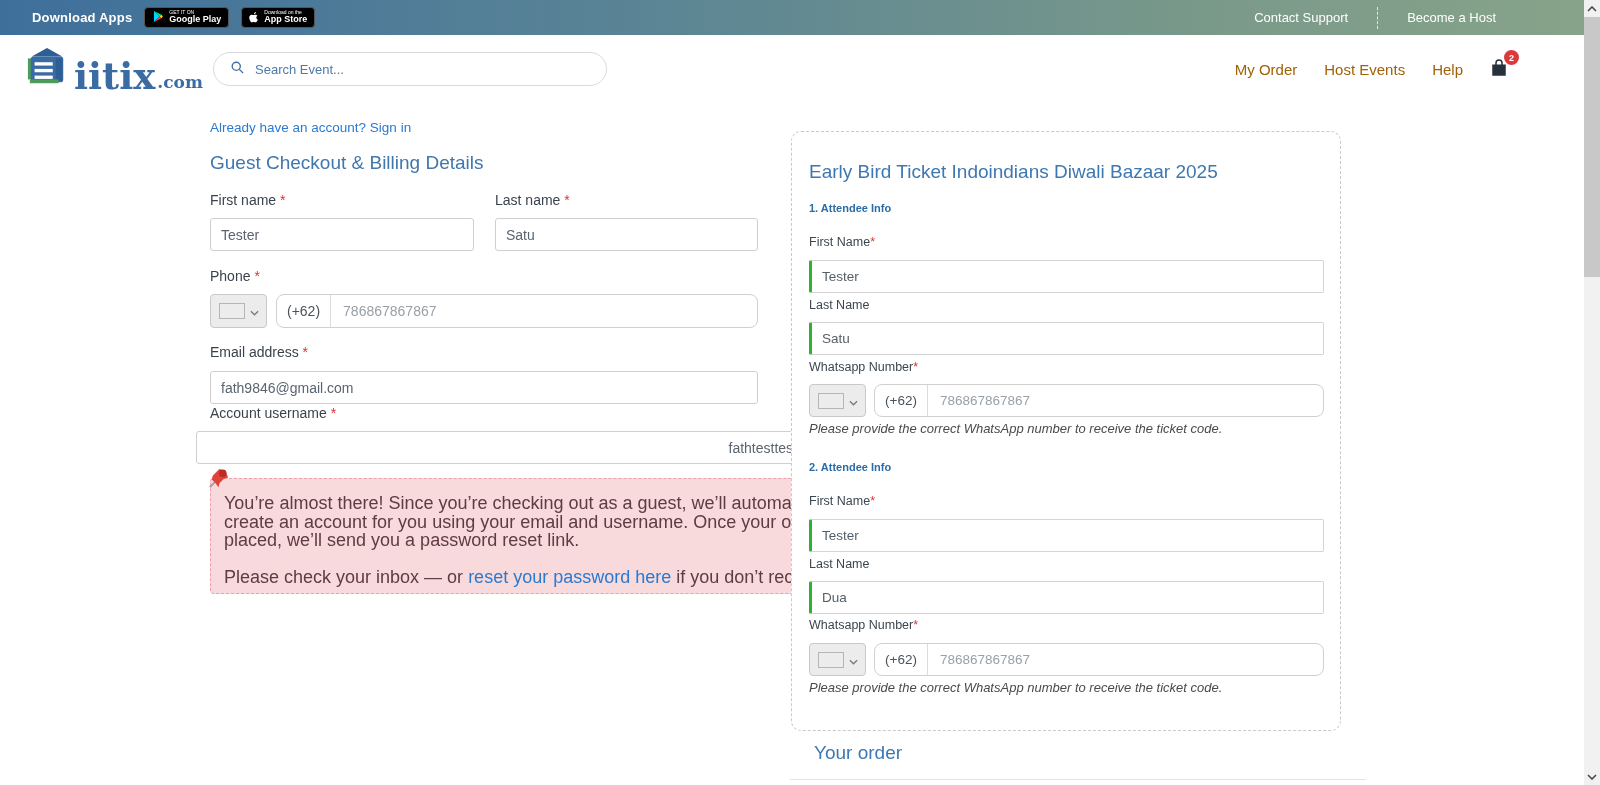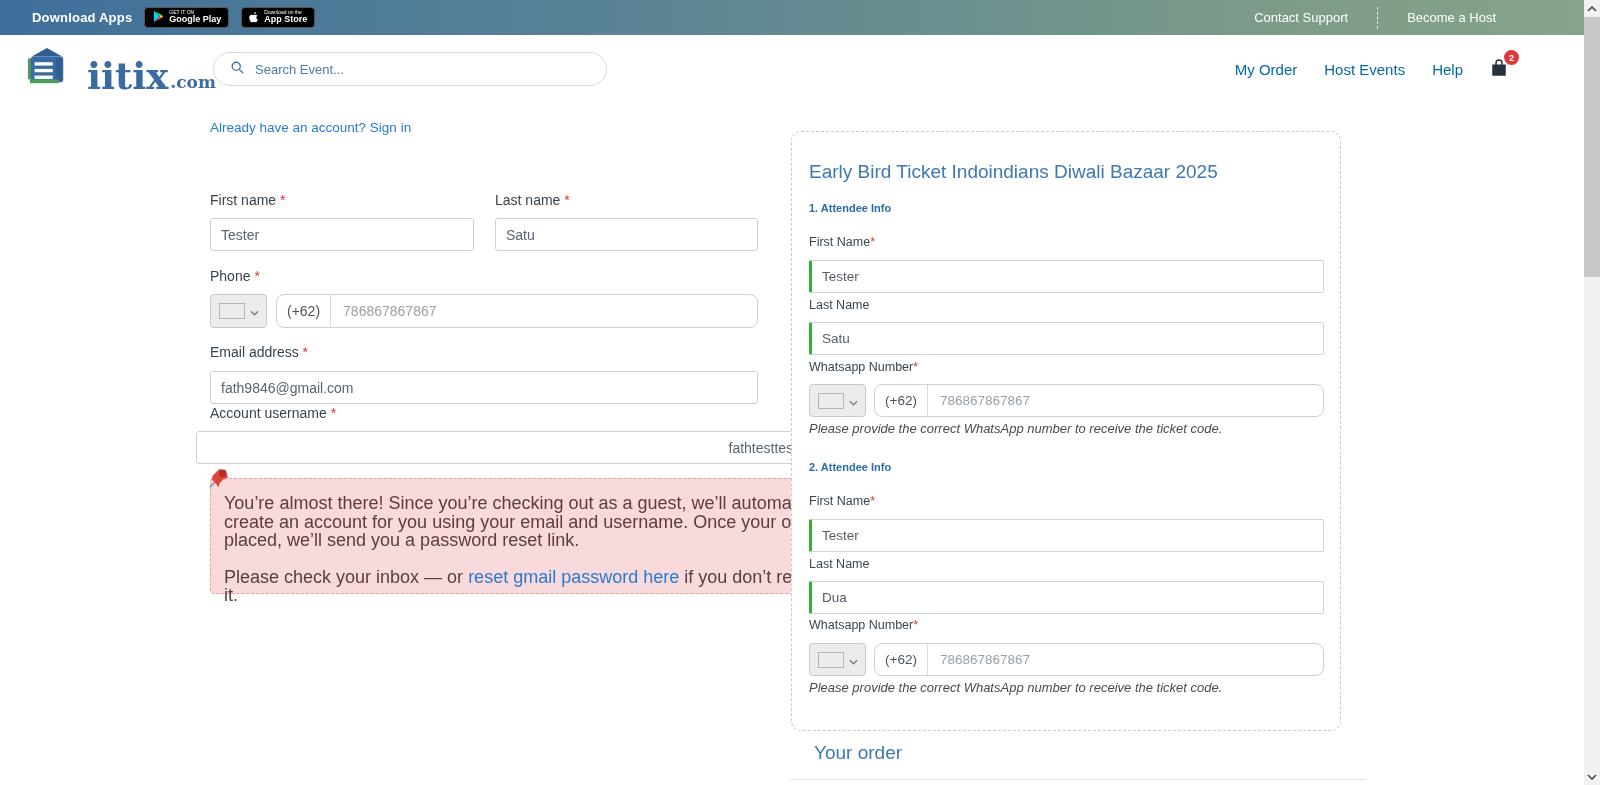--- a/index.html
+++ b/index.html
@@ -17,31 +17,31 @@
   .store-badge .txt { margin-left:5px; line-height:1.05; }
   .store-badge .t1 { font-size:5px; color:#fff; display:block; }
   .store-badge .t2 { font-size:9px; color:#fff; font-weight:bold; display:block; }
   .topbar-right { position:absolute; right:88px; top:0; height:35px; display:flex; align-items:center; gap:29px; }
   .topbar-link { color:#fff; font-size:13px; font-weight:500; cursor:pointer; white-space:nowrap; }
   .tb-divider { height:22px; border-left:1px dashed rgba(255,255,255,.75); }
 
   
   .logo { position:absolute; left:24px; top:46px; display:flex; align-items:flex-end; cursor:pointer; }
   .logo-text { font-family:"DejaVu Serif", serif; font-weight:bold; color:#3a6ba3;
-               font-size:37px; line-height:.85; margin-left:17px; }
+               font-size:37px; line-height:.85; margin-left:4px; }
   .logo-suffix { font-family:"DejaVu Serif", serif; font-weight:bold; color:#3a6ba3;
                  font-size:17px; margin-left:2px; }
   .searchbar { position:absolute; left:213px; top:52px; width:394px; height:34px;
                border:1px solid #dadada; border-radius:17px; background:#fff;
                display:flex; align-items:center; padding-left:16px; }
   .searchbar input { border:none; outline:none; flex:1; margin-left:10px; font-size:13px;
                      color:#4d7aa9; font-family:"Liberation Sans",sans-serif; background:transparent; }
   .searchbar input::placeholder { color:#4d7aa9; opacity:1; }
   .main-nav { position:absolute; right:88px; top:52px; height:34px; display:flex; align-items:center; gap:27px; }
-  .nav-item { font-size:15px; color:#0369a1; font-weight:500; cursor:pointer; white-space:nowrap; }
+  .nav-item { font-size:15px; color:#a16207; font-weight:500; cursor:pointer; white-space:nowrap; }
   .cart { position:relative; cursor:pointer; width:22px; height:24px; }
   .cart-badge { position:absolute; top:-7px; right:-7px; width:15px; height:15px; border-radius:50%;
                 background:#dc3a3a; color:#fff; font-size:9px; font-weight:bold;
                 display:flex; align-items:center; justify-content:center; }
 
   
   .link-blue { color:#2a7ad0; }
   .signin { position:absolute; left:210px; top:120px; font-size:13.5px; color:#2a7ad0; cursor:pointer; }
   .gc-title { position:absolute; left:210px; top:152px; font-size:19px; color:#4177ac; font-weight:500; }
   .flabel { position:absolute; font-size:14px; color:#3a434d; }
@@ -168,20 +168,21 @@
       <span>
         <svg width="18" height="21" viewBox="0 0 24 26">
           <path fill="#27313c" d="M7 9V7a5 5 0 0 1 10 0v2h4v15H3V9h4zm2 0h6V7a3 3 0 0 0-6 0v2z"></path>
         </svg>
       </span>
       <span class="cart-badge">2</span>
     </span>
   </div>
 
   <span class="signin">Already have an account? Sign in</span>
+  <h2 class="gc-title">Guest Checkout &amp; Billing Details</h2>
 
   <label class="flabel" style="left:210px; top:192px;">
     <span>First name</span> <span class="req">*</span>
   </label>
   <label class="flabel" style="left:495px; top:192px;">
     <span>Last name</span> <span class="req">*</span>
   </label>
   <input class="tinput" style="left: 210px; top: 218px; width: 264px;" value="Tester">
   <input class="tinput" style="left: 495px; top: 218px; width: 263px;" value="Satu">
 
@@ -213,21 +214,21 @@
 
   <div class="notice">
     <span class="pin">
       <svg width="23" height="23" viewBox="0 0 24 24">
         <line x1="3" y1="21" x2="10" y2="14" stroke="#9aa0a6" stroke-width="2"></line>
         <path fill="#e04438" d="M13 2c3 0 9 6 9 9l-4.2 1.2-4.6 4.6L12 21l-3.5-4.5-3.5-3.5L6 9l4-4z"></path>
         <circle cx="16.5" cy="6.5" r="4" fill="#b92d23"></circle>
       </svg>
     </span>
     <p>You’re almost there! Since you’re checking out as a guest, we’ll automatically create an account for you using your email and username. Once your order is placed, we’ll send you a password reset link.</p>
-    <p><span>Please check your inbox — or </span><span class="link-blue">reset gmail password here</span><span> if you don’t receive it.</span></p>
+    <p><span>Please check your inbox — or </span><span class="link-blue">reset your password here</span><span> if you don’t receive it.</span></p>
   </div>
 
   <div class="panel">
     <h2 class="panel-title">Early Bird Ticket Indoindians Diwali Bazaar 2025</h2>
 
     <div class="att-head" style="top:70px;">1. Attendee Info</div>
     <label class="plabel" style="top:103px;">
       <span>First Name</span><span class="req">*</span>
     </label>
     <input class="pinput" style="top: 128px;" value="Tester">

